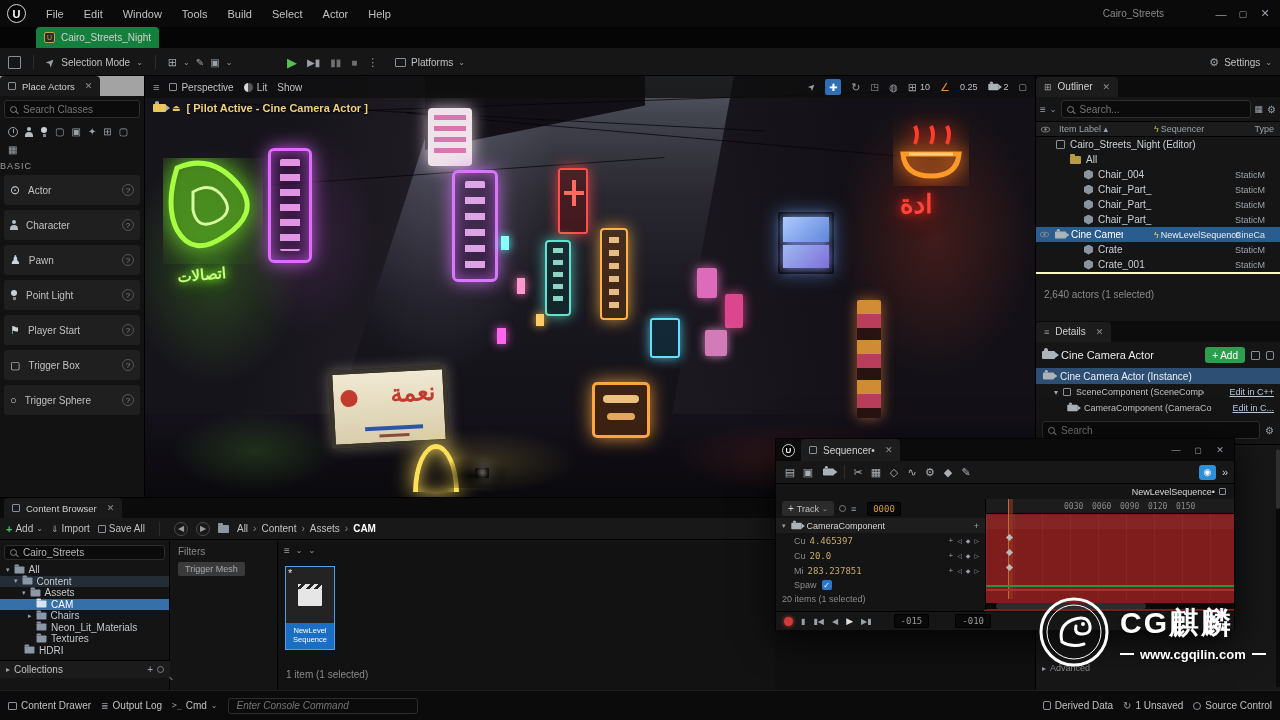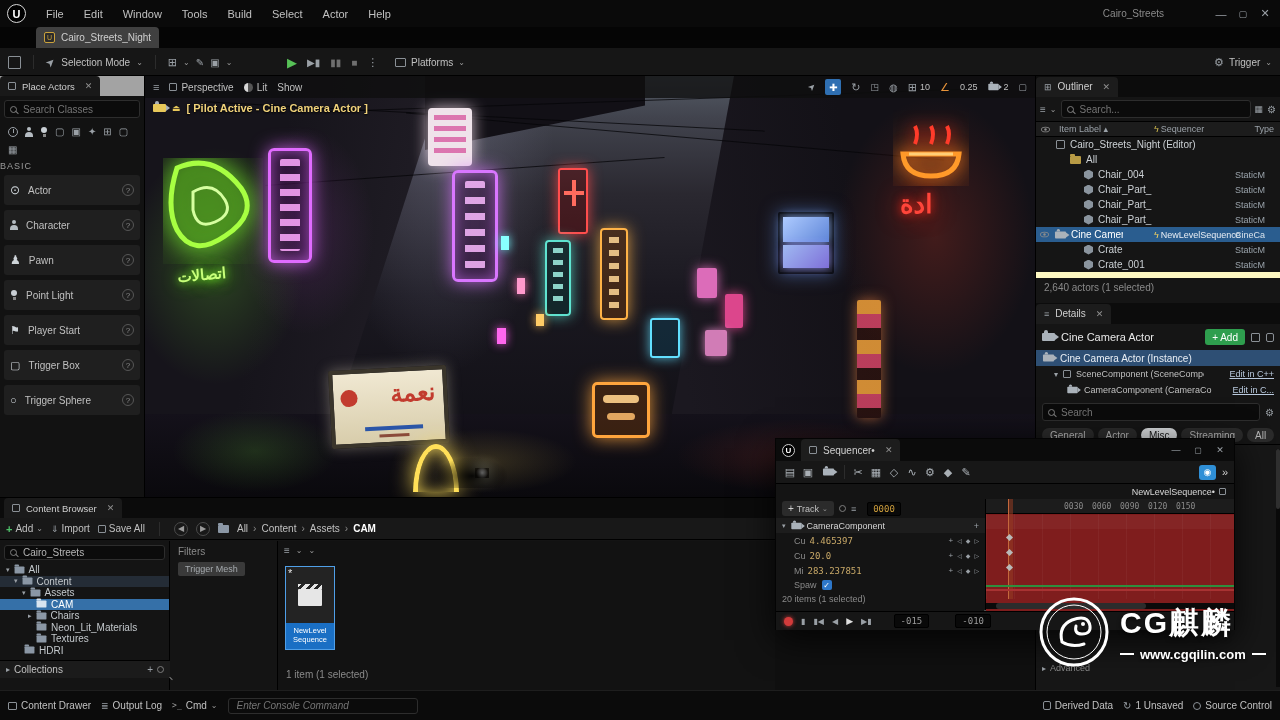--- a/index.html
+++ b/index.html
@@ -68,21 +68,21 @@
     <div style="padding:0 10px">Actor</div>
     <div style="padding:0 10px">Help</div>
     <div class="grow"></div>
     <div class="t10 dim" style="margin-right:46px">Cairo_Streets</div>
     <div class="ic" style="width:22px">—</div>
     <div class="ic" style="width:22px;font-size:9px">▢</div>
     <div class="ic" style="width:22px;margin-right:4px">✕</div>
   </div>
 
   <div class="abs row" style="left:0;top:27px;width:1280px;height:21px;background:#050505">
-    <div class="tab" style="margin-left:36px;height:21px;background:#404040">
+    <div class="tab" style="margin-left:36px;height:21px;background:#15803d">
       <span style="width:11px;height:11px;border-radius:2px;background:#2b2b2b;border:1px solid #caa23c;color:#caa23c;font-size:7px;display:inline-flex;align-items:center;justify-content:center">U</span>
       <span>Cairo_Streets_Night</span>
     </div>
   </div>
 
   <div class="abs" style="left:0;top:48px;width:1280px;height:28px;background:#161616;border-bottom:1px solid #000">
     <div class="row" style="position:absolute;left:8px;top:0;height:28px;gap:6px">
       <span class="sq" style="width:13px;height:13px"></span>
       <span class="sep"></span>
       <span class="ic" style="transform:rotate(-45deg)">➤</span>
@@ -102,21 +102,21 @@
       <span class="ic" style="font-size:10px;color:#6f6f6f">■</span>
       <span class="ic dim">⋮</span>
     </div>
     <div class="row" style="position:absolute;left:395px;top:0;height:28px;gap:5px">
       <span class="sq" style="width:11px;height:9px"></span>
       <span class="t10">Platforms</span>
       <span class="caret">⌄</span>
     </div>
     <div class="row" style="position:absolute;right:8px;top:0;height:28px;gap:5px">
       <span class="ic">⚙</span>
-      <span class="t10">Trigger</span>
+      <span class="t10">Settings</span>
       <span class="caret">⌄</span>
     </div>
   </div>
 
   <div class="abs" style="left:0;top:76px;width:145px;height:421px;background:#121212;border-right:1px solid #000">
     <div class="row" style="height:20px;background:#a3a3a3">
       <div class="tab" style="height:20px;background:#191919;max-width:112px">
         <span class="sq" style="width:8px;height:8px"></span>
         <span style="font-size:9.5px">Place Actors</span>
         <span class="close-x">✕</span>
@@ -366,21 +366,21 @@
         <span class="icon-mesh" style="margin-right:5px"></span>
         <span>Crate</span>
         <span class="o-type">StaticM</span>
       </div>
       <div class="o-row" style="padding-left:48px">
         <span class="icon-mesh" style="margin-right:5px"></span>
         <span>Crate_001</span>
         <span class="o-type">StaticM</span>
       </div>
     </div>
-    <div class="t10 dim" style="padding:4px 8px;border-top:6px solid #fef9c3">2,640 actors (1 selected)</div>
+    <div class="t10 dim" style="padding:15px 8px;border-top:2px solid #fef9c3">2,640 actors (1 selected)</div>
 
     <div class="row" style="height:21px;background:#0c0c0c;margin-top:6px">
       <div class="tab" style="background:#1c1c1c">
         <span class="ic" style="font-size:9px">≡</span>
         <span>Details</span>
         <span class="close-x">✕</span>
       </div>
     </div>
     <div class="row" style="padding:5px 6px;gap:6px">
       <span class="icon-cam"></span>

